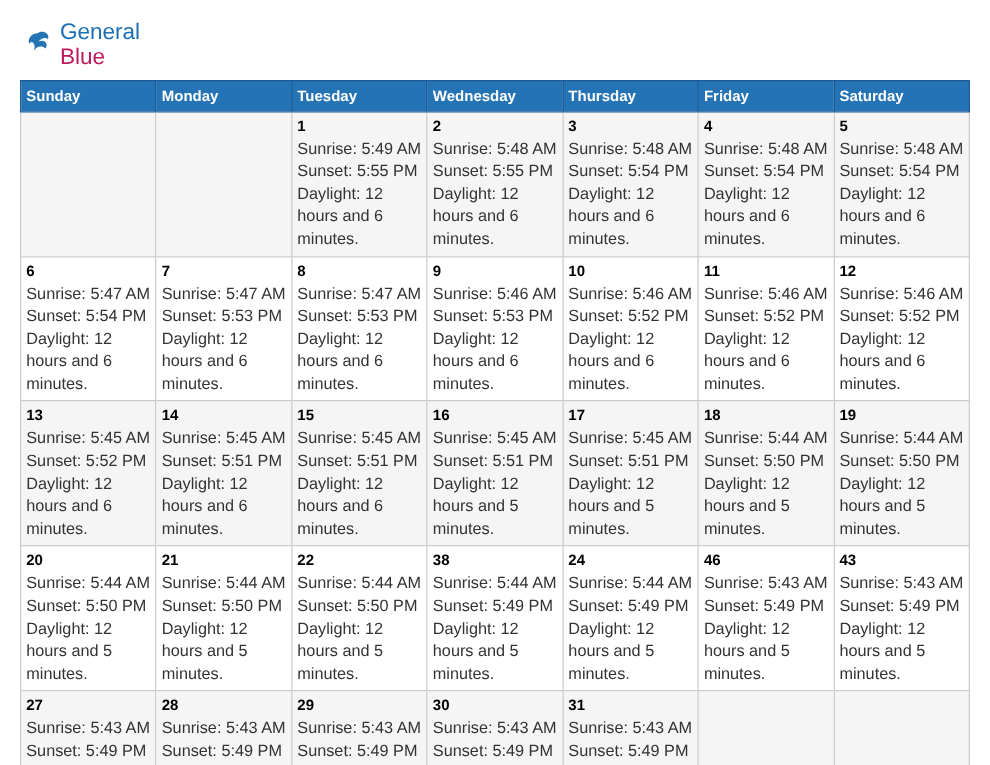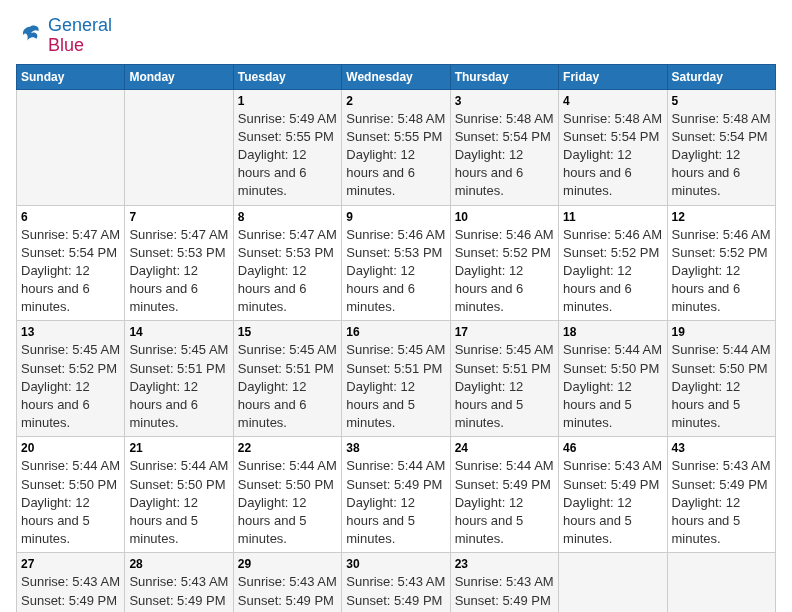--- a/index.html
+++ b/index.html
@@ -240,20 +240,20 @@
         </td>
         <td>
           <span class="day-num">29</span>
           <div class="day-info">Sunrise: 5:43 AM<br>Sunset: 5:49 PM<br>Daylight: 12 hours and 5 minutes.</div>
         </td>
         <td>
           <span class="day-num">30</span>
           <div class="day-info">Sunrise: 5:43 AM<br>Sunset: 5:49 PM<br>Daylight: 12 hours and 5 minutes.</div>
         </td>
         <td>
-          <span class="day-num">23</span>
+          <span class="day-num">31</span>
           <div class="day-info">Sunrise: 5:43 AM<br>Sunset: 5:49 PM<br>Daylight: 12 hours and 5 minutes.</div>
         </td>
         <td></td>
         <td></td>
       </tr>
     </tbody>
 </table>
 
 </body></html>

